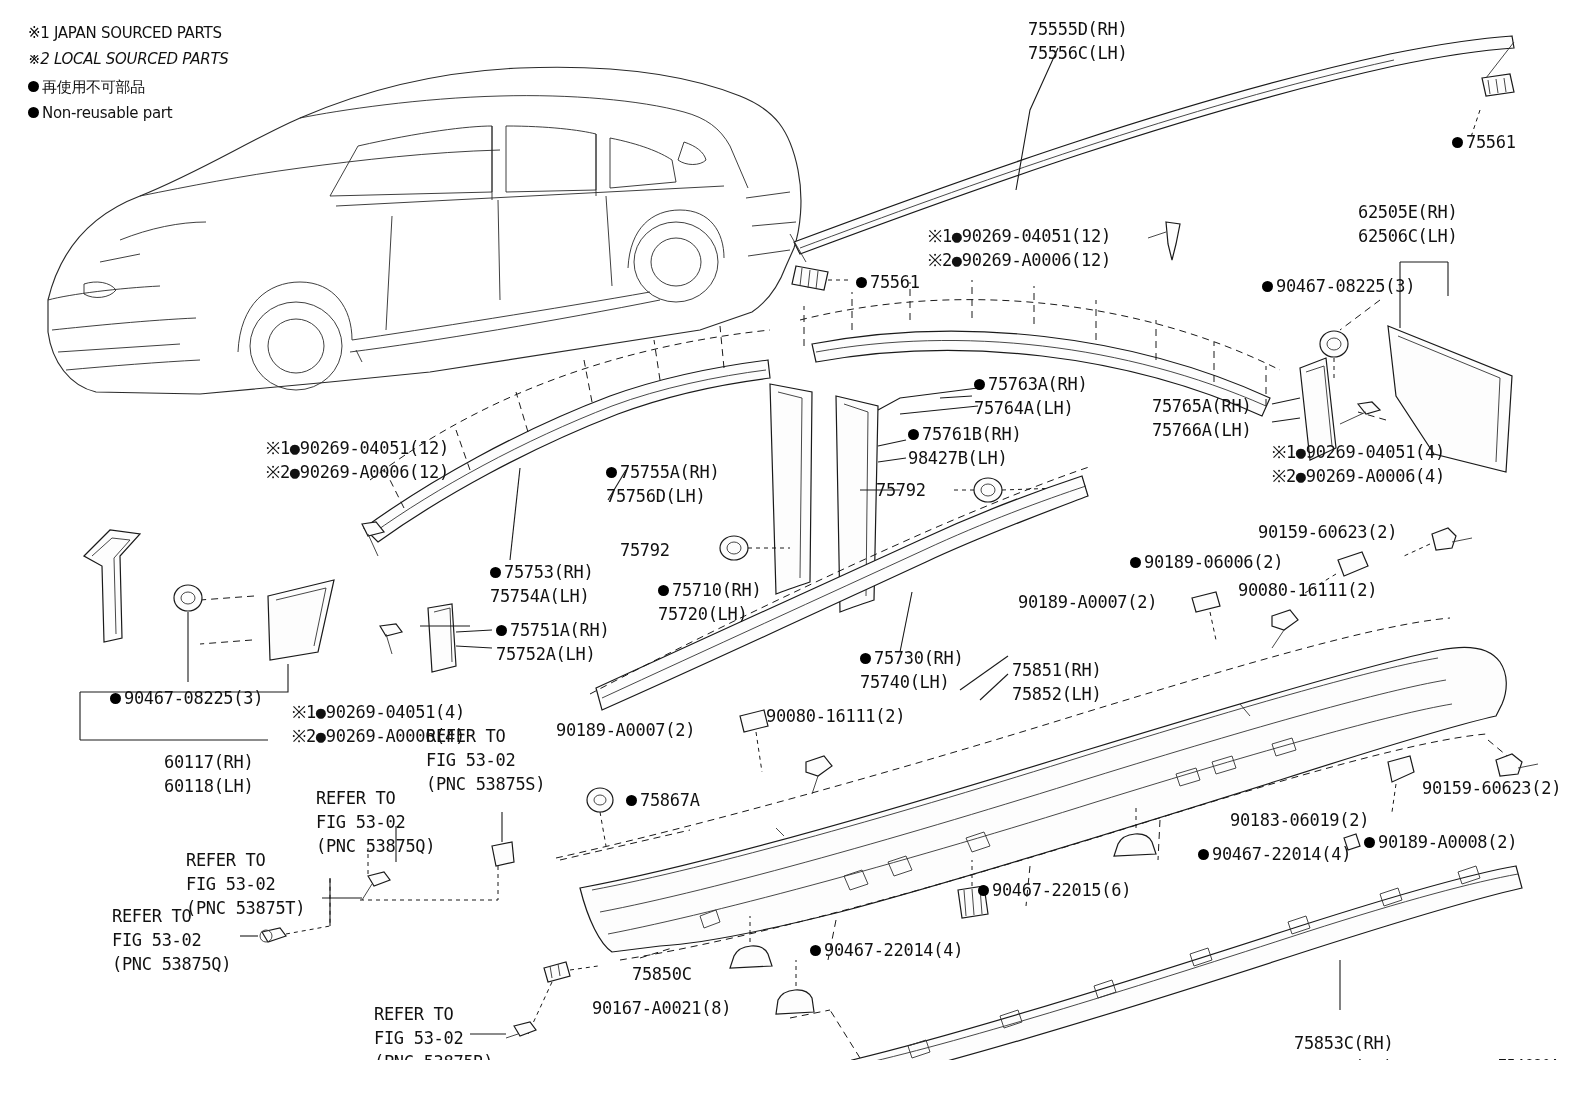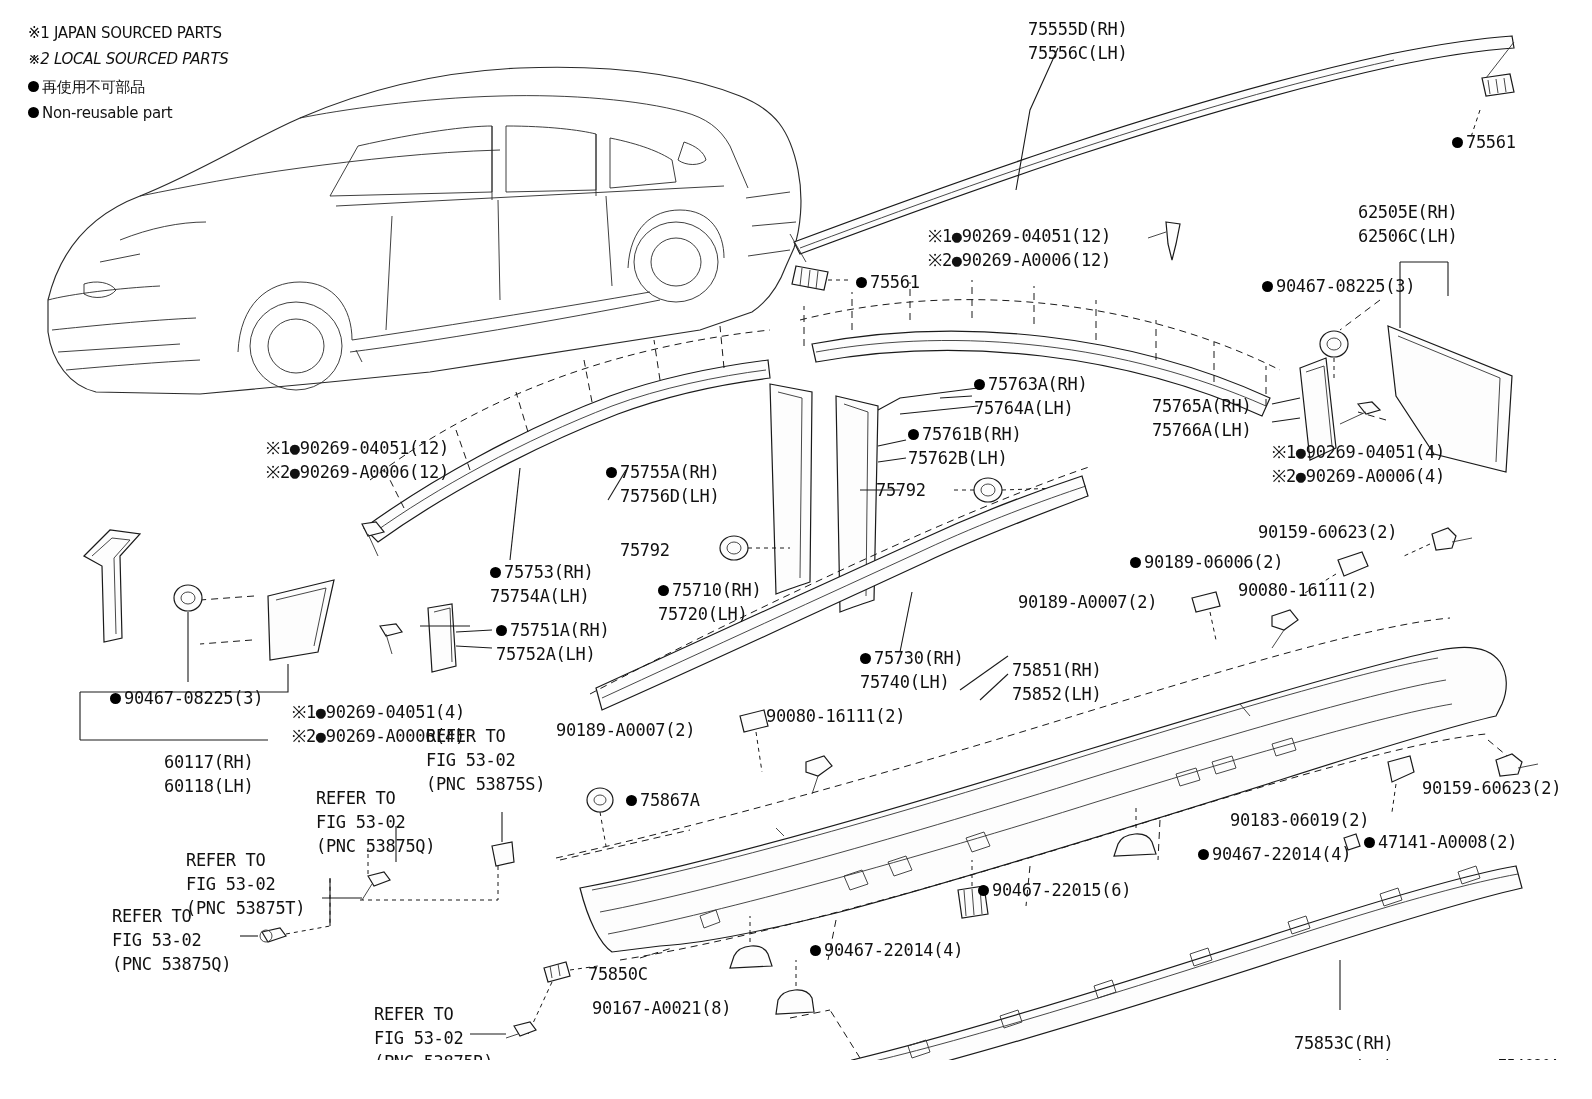--- a/index.html
+++ b/index.html
@@ -398,34 +398,34 @@
 
   <div class="lbl" style="left:1358px; top:200px;">62505E(RH)
 62506C(LH)</div>
 
   <div class="lbl" style="left:1262px; top:274px;"><span class="dot"></span><span>90467-08225(3)</span></div>
 
   <div class="lbl" style="left:974px; top:372px;"><span class="dot"></span><span>75763A(RH)
 75764A(LH)</span></div>
 
   <div class="lbl" style="left:908px; top:422px;"><span class="dot"></span><span>75761B(RH)
-75762B(LH)</span></div>
+98427B(LH)</span></div>
 
   <div class="lbl" style="left:1152px; top:394px;">75765A(RH)
 75766A(LH)</div>
 
   <div class="lbl" style="left:1272px; top:440px;">※1●90269-04051(4)
 ※2●90269-A0006(4)</div>
 
   <div class="lbl" style="left:876px; top:478px;">75792</div>
 
   <div class="lbl" style="left:266px; top:436px;">※1●90269-04051(12)
 ※2●90269-A0006(12)</div>
 
-  <div class="lbl" style="left:606px; top:460px;text-align:right;"><span class="dot"></span><span>75755A(RH)
+  <div class="lbl" style="left:606px; top:460px;"><span class="dot"></span><span>75755A(RH)
 75756D(LH)</span></div>
 
   <div class="lbl" style="left:620px; top:538px;">75792</div>
 
   <div class="lbl" style="left:1258px; top:520px;">90159-60623(2)</div>
 
   <div class="lbl" style="left:1130px; top:550px;"><span class="dot"></span><span>90189-06006(2)</span></div>
 
   <div class="lbl" style="left:1238px; top:578px;">90080-16111(2)</div>
 
@@ -465,37 +465,37 @@
   <div class="lbl" style="left:316px; top:786px;">REFER TO
 FIG 53-02
 (PNC 53875Q)</div>
 
   <div class="lbl" style="left:626px; top:788px;"><span class="dot"></span><span>75867A</span></div>
 
   <div class="lbl" style="left:1230px; top:808px;">90183-06019(2)</div>
 
   <div class="lbl" style="left:1422px; top:776px;">90159-60623(2)</div>
 
-  <div class="lbl" style="left:1364px; top:830px;"><span class="dot"></span><span>47141-A0008(2)</span></div>
+  <div class="lbl" style="left:1364px; top:830px;"><span class="dot"></span><span>90189-A0008(2)</span></div>
 
   <div class="lbl" style="left:1198px; top:842px;"><span class="dot"></span><span>90467-22014(4)</span></div>
 
   <div class="lbl" style="left:186px; top:848px;">REFER TO
 FIG 53-02
 (PNC 53875T)</div>
 
   <div class="lbl" style="left:978px; top:862px;margin-top:16px;"><span class="dot"></span><span>90467-22015(6)</span></div>
 
   <div class="lbl" style="left:112px; top:904px;">REFER TO
 FIG 53-02
 (PNC 53875Q)</div>
 
   <div class="lbl" style="left:810px; top:938px;"><span class="dot"></span><span>90467-22014(4)</span></div>
 
-  <div class="lbl" style="left:588px; top:962px;">75850C</div>
+  <div class="lbl" style="left:632px; top:962px;">75850C</div>
 
   <div class="lbl" style="left:592px; top:996px;">90167-A0021(8)</div>
 
   <div class="lbl" style="left:374px; top:1002px;">REFER TO
 FIG 53-02
 (PNC 53875R)</div>
 
   <div class="lbl" style="left:1294px; top:1031px;">75853C(RH)
 75854C(LH)</div>
 

